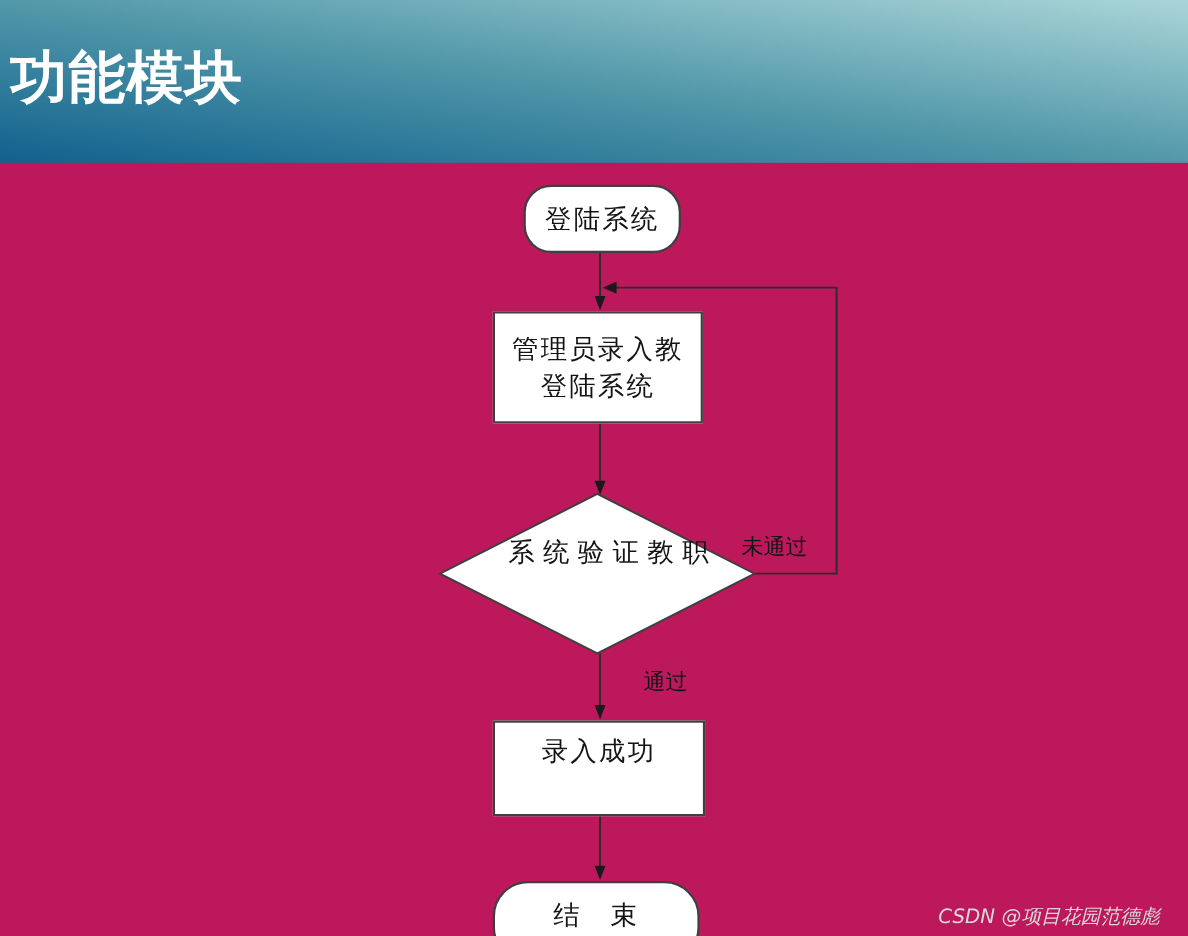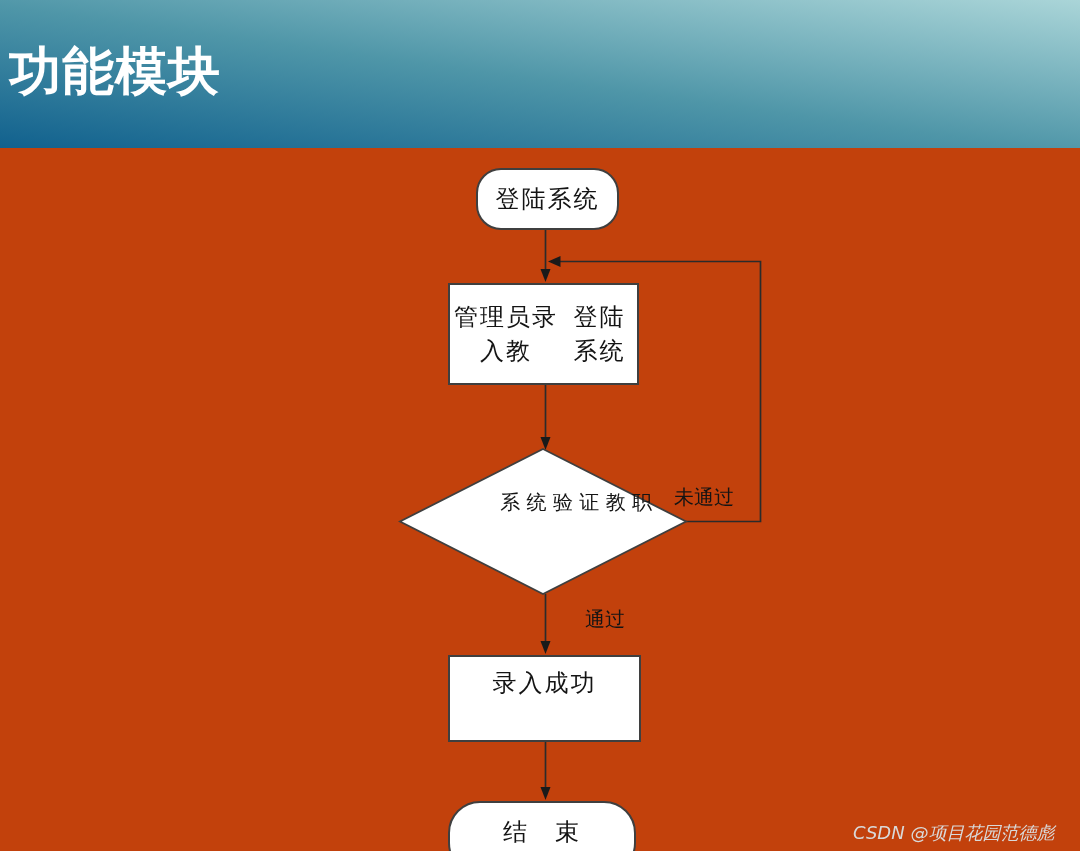--- a/index.html
+++ b/index.html
@@ -4,21 +4,21 @@
 <style>
   * { box-sizing: border-box; }
   html, body { margin: 0; padding: 0; }
   body {
     width: 1080px; height: 851px; overflow: hidden;
     background: #ffffff;
     font-family: "DejaVu Serif", "Liberation Serif", serif;
   }
   .slide {
     position: relative; width: 1080px; height: 851px;
-    overflow: hidden; background: #c2410c;
+    overflow: hidden; background: #be185d;
   }
 
   
   .banner {
     position: absolute; left: 0; top: 0; width: 1080px; height: 148px;
     background: linear-gradient(to bottom left, #aad5d8 0%, #4f96a8 52%, #11618e 100%);
   }
   .banner-title {
     position: absolute; left: 9px; top: 42px; margin: 0;
     font-family: "DejaVu Sans", "Liberation Sans", sans-serif;
@@ -30,29 +30,29 @@
   .wires { position: absolute; left: 0; top: 0; width: 1080px; height: 851px; }
 
   .node {
     position: absolute; background: #ffffff;
     border: 2.5px solid #3f3f3f; color: #141414;
     display: flex; align-items: center; justify-content: center;
     font-size: 24px; letter-spacing: 2px; text-align: center;
   }
   .node--start { left: 476px; top: 168px; width: 143px; height: 62px; border-radius: 25px; }
   .node--input { left: 448px; top: 283px; width: 191px; height: 102px;
-                 flex-direction: row; line-height: 34px; }
+                 flex-direction: column; line-height: 34px; }
   .node--success { left: 448px; top: 655px; width: 193px; height: 87px;
                    align-items: flex-start; padding-top: 10px; }
   .node--end { left: 448px; top: 801px; width: 188px; height: 74px;
                border-radius: 32px; align-items: flex-start; padding-top: 13px; }
 
   .decision-label {
     position: absolute; left: 462px; top: 486px; width: 190px;
-    font-size: 20px; line-height: 33px; color: #141414; white-space: nowrap; text-align: right;
+    font-size: 24px; line-height: 33px; color: #141414; white-space: nowrap;
   }
   .decision-label .line2 { padding-left: 6px; word-spacing: 8px; }
 
   .edge-label { position: absolute; font-size: 20px; color: #141414; white-space: nowrap; }
   .edge-label--fail { left: 664px; top: 484px; margin-left: 10px; }
   .edge-label--pass { left: 548px; top: 606px; padding-left: 37px; }
 
   
   .watermark {
     position: absolute; left: 853px; top: 821px;

